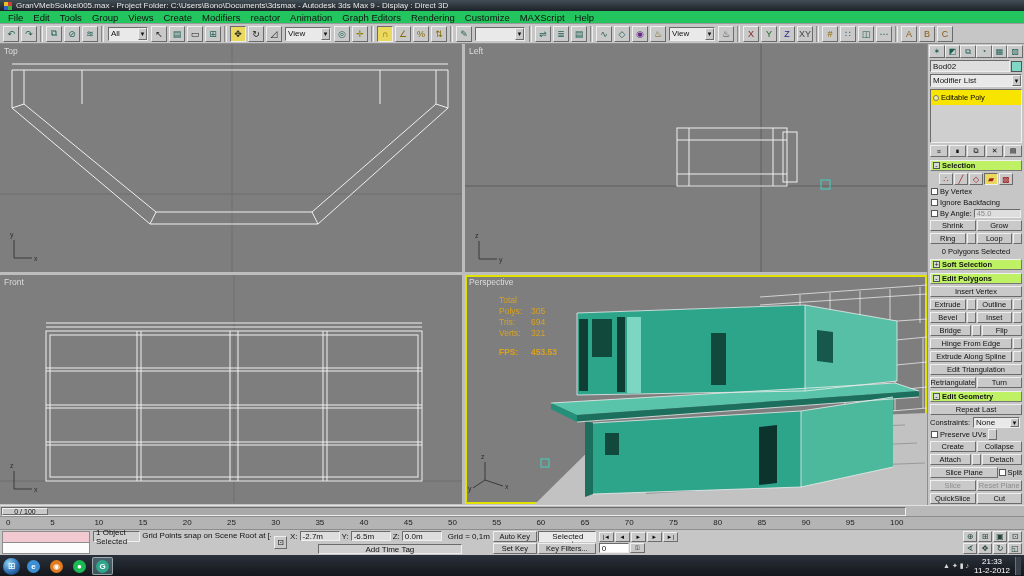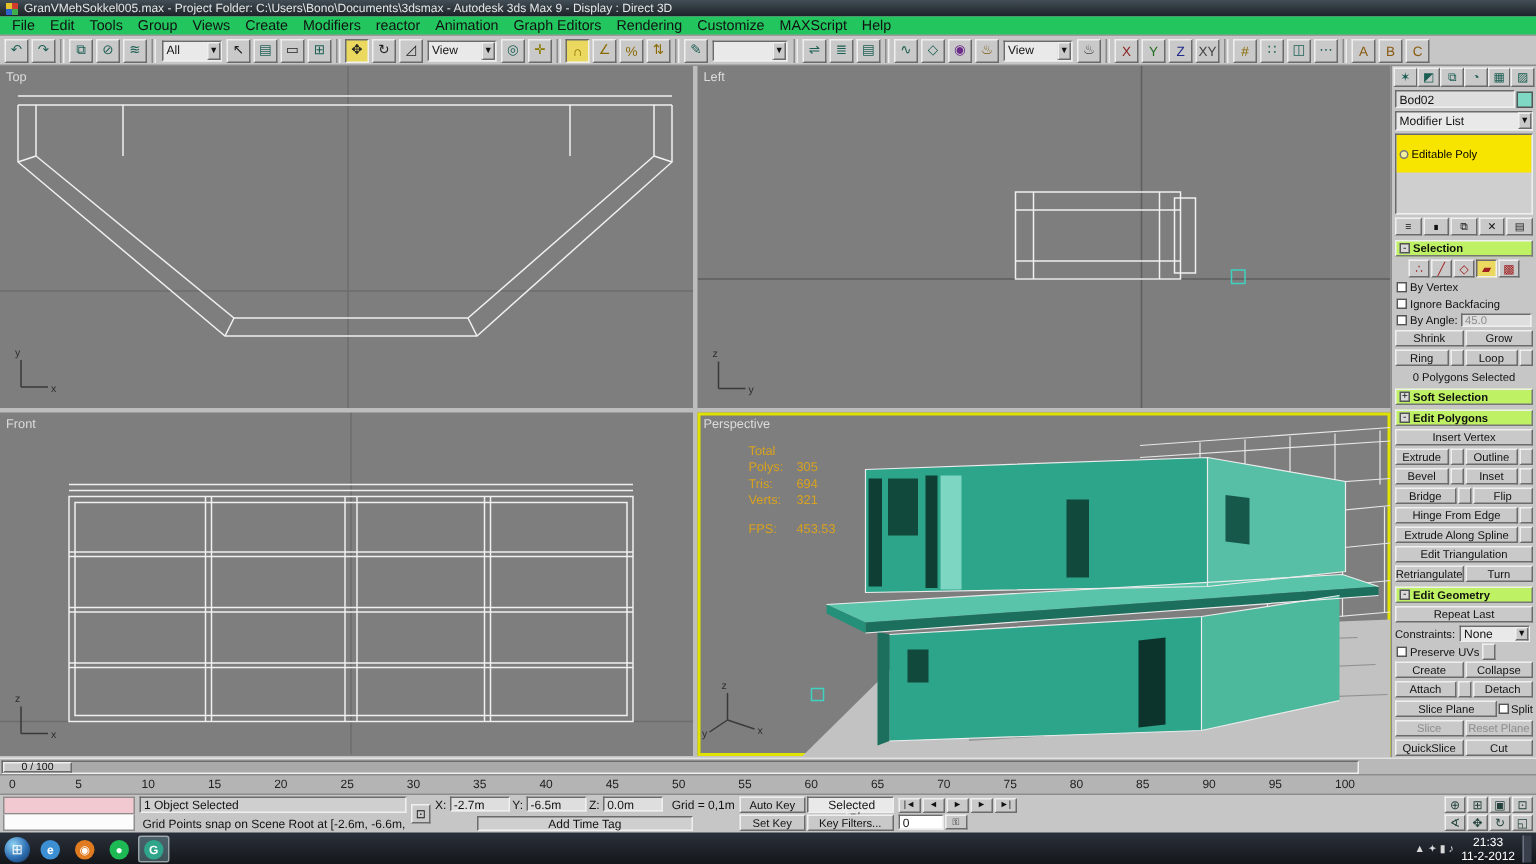--- a/index.html
+++ b/index.html
@@ -39,21 +39,21 @@
   
   #command-panel{width:97px;background:#c6c6c6;border-left:1px solid #8d8d8d;display:flex;flex-direction:column;font-size:7.5px;overflow:hidden;}
   #cp-tabs{display:flex;height:14px;margin:1px 1px 0;}
   .cp-tab{flex:1;height:13px;display:flex;align-items:center;justify-content:center;font-size:8px;background:#c9c9c9;border:1px solid;border-color:#efefef #6b6b6b #6b6b6b #efefef;color:#1b5e53;}
   .cp-row{display:flex;gap:1px;margin:1px 2px;align-items:center;}
   #object-name-field{flex:1;height:12px;display:flex;align-items:center;padding:0 2px;background:#dedede;font-size:8px;}
   #object-color-swatch{width:11px;height:11px;border:1px solid #555;flex:0 0 11px;}
   #modifier-list{height:13px;margin:1px 2px;display:flex;}
   #modifier-list u{flex:1;}
   #stack-list{height:54px;margin:1px 2px;background:#cfcfcf;overflow:hidden;}
-  #stack-selected{height:25px;display:flex;align-items:center;gap:2px;padding:0 2px;background:#f7e500;color:#000;}
+  #stack-selected{height:15px;display:flex;align-items:center;gap:2px;padding:0 2px;background:#f7e500;color:#000;}
   .bulb{width:6px;height:6px;border-radius:50%;background:#f3f0a0;border:1px solid #777;flex:0 0 6px;}
   #cp-stack-tools{display:flex;gap:1px;margin:1px 2px;height:12px;}
   .cp-tool{flex:1;display:flex;align-items:center;justify-content:center;font-size:7px;background:#c9c9c9;border:1px solid;border-color:#efefef #6b6b6b #6b6b6b #efefef;}
   .rollout{height:11px;margin:2px 2px 1px;display:flex;align-items:center;gap:2px;background:#bef264;border:1px solid;border-color:#efefef #777 #777 #efefef;font-weight:bold;padding:0 2px;}
   .rollout .pm{width:7px;height:7px;flex:0 0 7px;background:#d9d9d9;border:1px solid #555;display:flex;align-items:center;justify-content:center;font-size:7px;font-weight:normal;line-height:6px;}
   #so-icons{display:flex;gap:1px;margin:1px 2px;justify-content:center;}
   .so-ic{width:14px;height:12px;display:flex;align-items:center;justify-content:center;font-size:8px;color:#a02020;background:#c9c9c9;border:1px solid;border-color:#efefef #6b6b6b #6b6b6b #efefef;}
   .so-ic.active{background:#ead95e;border-color:#6b6b6b #efefef #efefef #6b6b6b;}
   .chk-row{display:flex;align-items:center;gap:2px;margin:1px 3px;height:9px;}
   .chk{width:7px;height:7px;background:#fff;border:1px solid #555;flex:0 0 7px;}
@@ -74,21 +74,21 @@
   
   #track-bar{flex:0 0 14px;background:#b4b4b4;border-top:1px solid #8d8d8d;border-bottom:1px solid #8d8d8d;position:relative;}
   #track-ticks{position:absolute;left:0;top:0;width:927px;height:100%;}
   .tick{position:absolute;top:1px;font-size:8px;color:#222;}
 
   
   #status-bar{flex:0 0 25px;background:#c6c6c6;display:flex;align-items:stretch;gap:3px;padding:1px 2px;}
   #mini-listener{width:88px;display:flex;flex-direction:column;flex:0 0 88px;}
   .ml-pink{flex:1;background:#f2c9d0;border:1px solid #8d8d8d;}
   .ml-white{flex:1;background:#fcfcfc;border:1px solid #8d8d8d;border-top:none;}
-  #status-col{width:178px;display:flex;flex-direction:column;justify-content:space-between;flex:0 0 178px;}
+  #status-col{width:178px;display:flex;flex-direction:row;justify-content:space-between;flex:0 0 178px;}
   #status-line{height:11px;display:flex;align-items:center;padding:0 2px;font-size:8px;background:#cfcfcf;border:1px solid;border-color:#6b6b6b #efefef #efefef #6b6b6b;}
   #prompt-line{font-size:8px;padding-left:2px;white-space:nowrap;overflow:hidden;}
   #lock-toggle{width:13px;height:13px;align-self:center;display:flex;align-items:center;justify-content:center;font-size:8px;}
   #coords{display:flex;flex-direction:column;justify-content:space-between;}
   #coords-top{display:flex;align-items:center;gap:2px;font-size:8px;}
   .coord-field{width:40px;height:10px;font-size:8px;}
   #grid-label{margin-left:4px;font-size:8px;}
   #add-time-tag{width:144px;height:10px;align-self:center;font-size:8px;display:flex;align-items:center;justify-content:center;background:#cfcfcf;border:1px solid;border-color:#6b6b6b #efefef #efefef #6b6b6b;}
   #keys{display:grid;grid-template-columns:44px 58px;grid-auto-rows:11px;gap:1px;align-content:center;}
   #keys .btn{font-size:7.5px;}
@@ -364,21 +364,21 @@
               <span>305</span>
             </div>
           <div class="srow">
               <span class="slabel">Tris:</span>
               <span>694</span>
             </div>
           <div class="srow">
               <span class="slabel">Verts:</span>
               <span>321</span>
             </div>
-          <div class="srow" style="margin-top:8px;">
+          <div class="srow" style="margin-top:8px;font-weight:bold;">
               <span class="slabel">FPS:</span>
               <span>453.53</span>
             </div>
         </div>
       </div>
     </div>
 
     <div id="command-panel">
       <div id="cp-tabs">
           <span class="cp-tab">✶</span>

